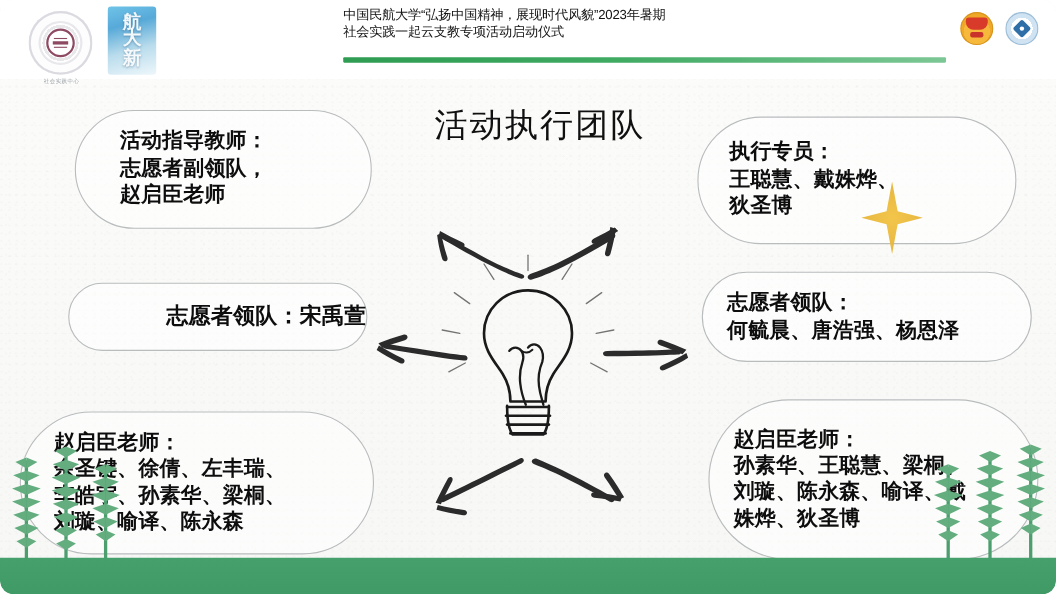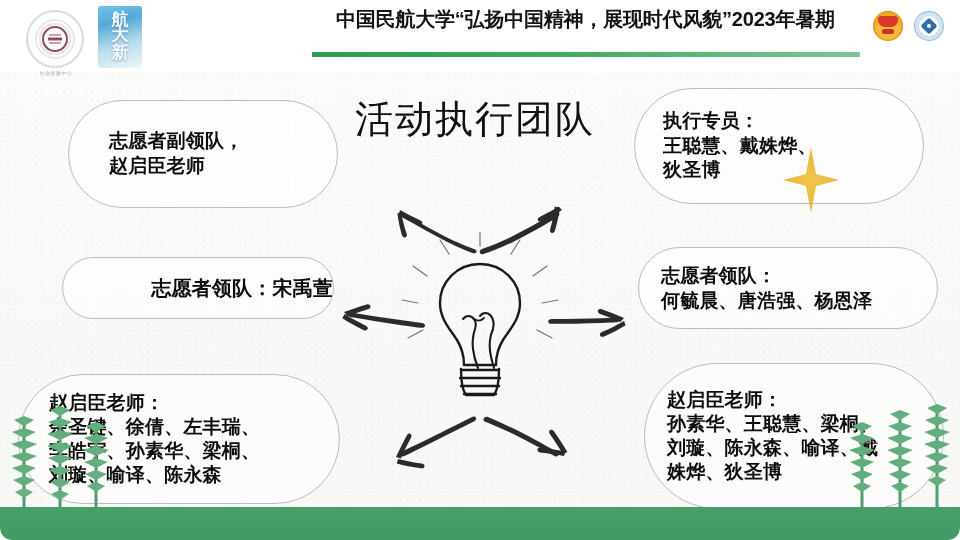--- a/index.html
+++ b/index.html
@@ -111,26 +111,25 @@
   }
   .cal-1 { top: 5px; left: 12px; right: auto; }
   .cal-2 { top: 20px; left: 2px; right: auto; font-size: 20px; }
   .cal-3 { top: 38px; left: 14px; right: auto; }
 
   .header-title {
     position: absolute;
     left: 312px;
     top: 6px;
     width: 560px;
-    font-size: 20px;
-    font-weight: 700;
+    font-size: 12px;
+    font-weight: 400;
     line-height: 1.32;
     color: #131313;
     letter-spacing: -0.2px;
-    margin-left: 24px;
   }
   .header-title div { white-space: nowrap; }
 
   .green-rule {
     position: absolute;
     left: 312px;
     top: 52px;
     width: 548px;
     height: 5px;
     background: linear-gradient(90deg, #2e9c52 0%, #3faa62 45%, #7cc795 100%);
@@ -186,25 +185,25 @@
     left: 50%; top: 50%;
     width: 4px; height: 4px;
     transform: translate(-50%,-50%);
     background: #ffffff;
     border-radius: 50%;
   }
 
   
   .main-title {
     position: absolute;
-    left: 320px;
+    left: 336px;
     top: 94px;
     width: 310px;
     text-align: center;
-    font-size: 38px;
+    font-size: 30px;
     font-weight: 400;
     color: #101010;
     letter-spacing: 2px;
     font-family: "Liberation Sans", "DejaVu Sans", sans-serif;
     white-space: nowrap;
   }
 
   
   .pill {
     position: absolute;
@@ -222,21 +221,21 @@
   .pill .ln { white-space: nowrap; }
 
   #box-advisor {
     left: 68px; top: 100px;
     width: 270px; height: 108px;
     padding-left: 40px;
     font-size: 19px;
     line-height: 1.30;
   }
   #box-executor {
-    left: 634px; top: 88px;
+    left: 634px; top: 106px;
     width: 290px; height: 116px;
     padding-left: 28px;
     font-size: 19px;
     line-height: 1.30;
   }
   #box-leader {
     left: 62px; top: 257px;
     width: 272px; height: 62px;
     padding-left: 26px;
     font-size: 20px;
@@ -321,31 +320,33 @@
       <div class="emblem-caption">社会实践中心</div>
       <div class="calligraphy">
         <span class="cal-1">航</span>
         <span class="cal-2">大</span>
         <span class="cal-3">新</span>
       </div>
     </div>
 
     <div class="header-title">
       <div>中国民航大学“弘扬中国精神，展现时代风貌”2023年暑期</div>
+      <div>社会实践一起云支教专项活动启动仪式</div>
     </div>
 
     <div class="green-rule"></div>
 
     <div class="badge badge-youth"></div>
     <div class="badge badge-assoc"></div>
   </div>
 
   <div class="main-title">活动执行团队</div>
 
   <div class="pill" id="box-advisor">
+    <div class="ln">活动指导教师：</div>
     <div class="ln">志愿者副领队，</div>
     <div class="ln">赵启臣老师</div>
   </div>
 
   <div class="pill" id="box-executor">
     <div class="ln">执行专员：</div>
     <div class="ln">王聪慧、戴姝烨、</div>
     <div class="ln">狄圣博</div>
     <div class="sparkle"></div>
   </div>

